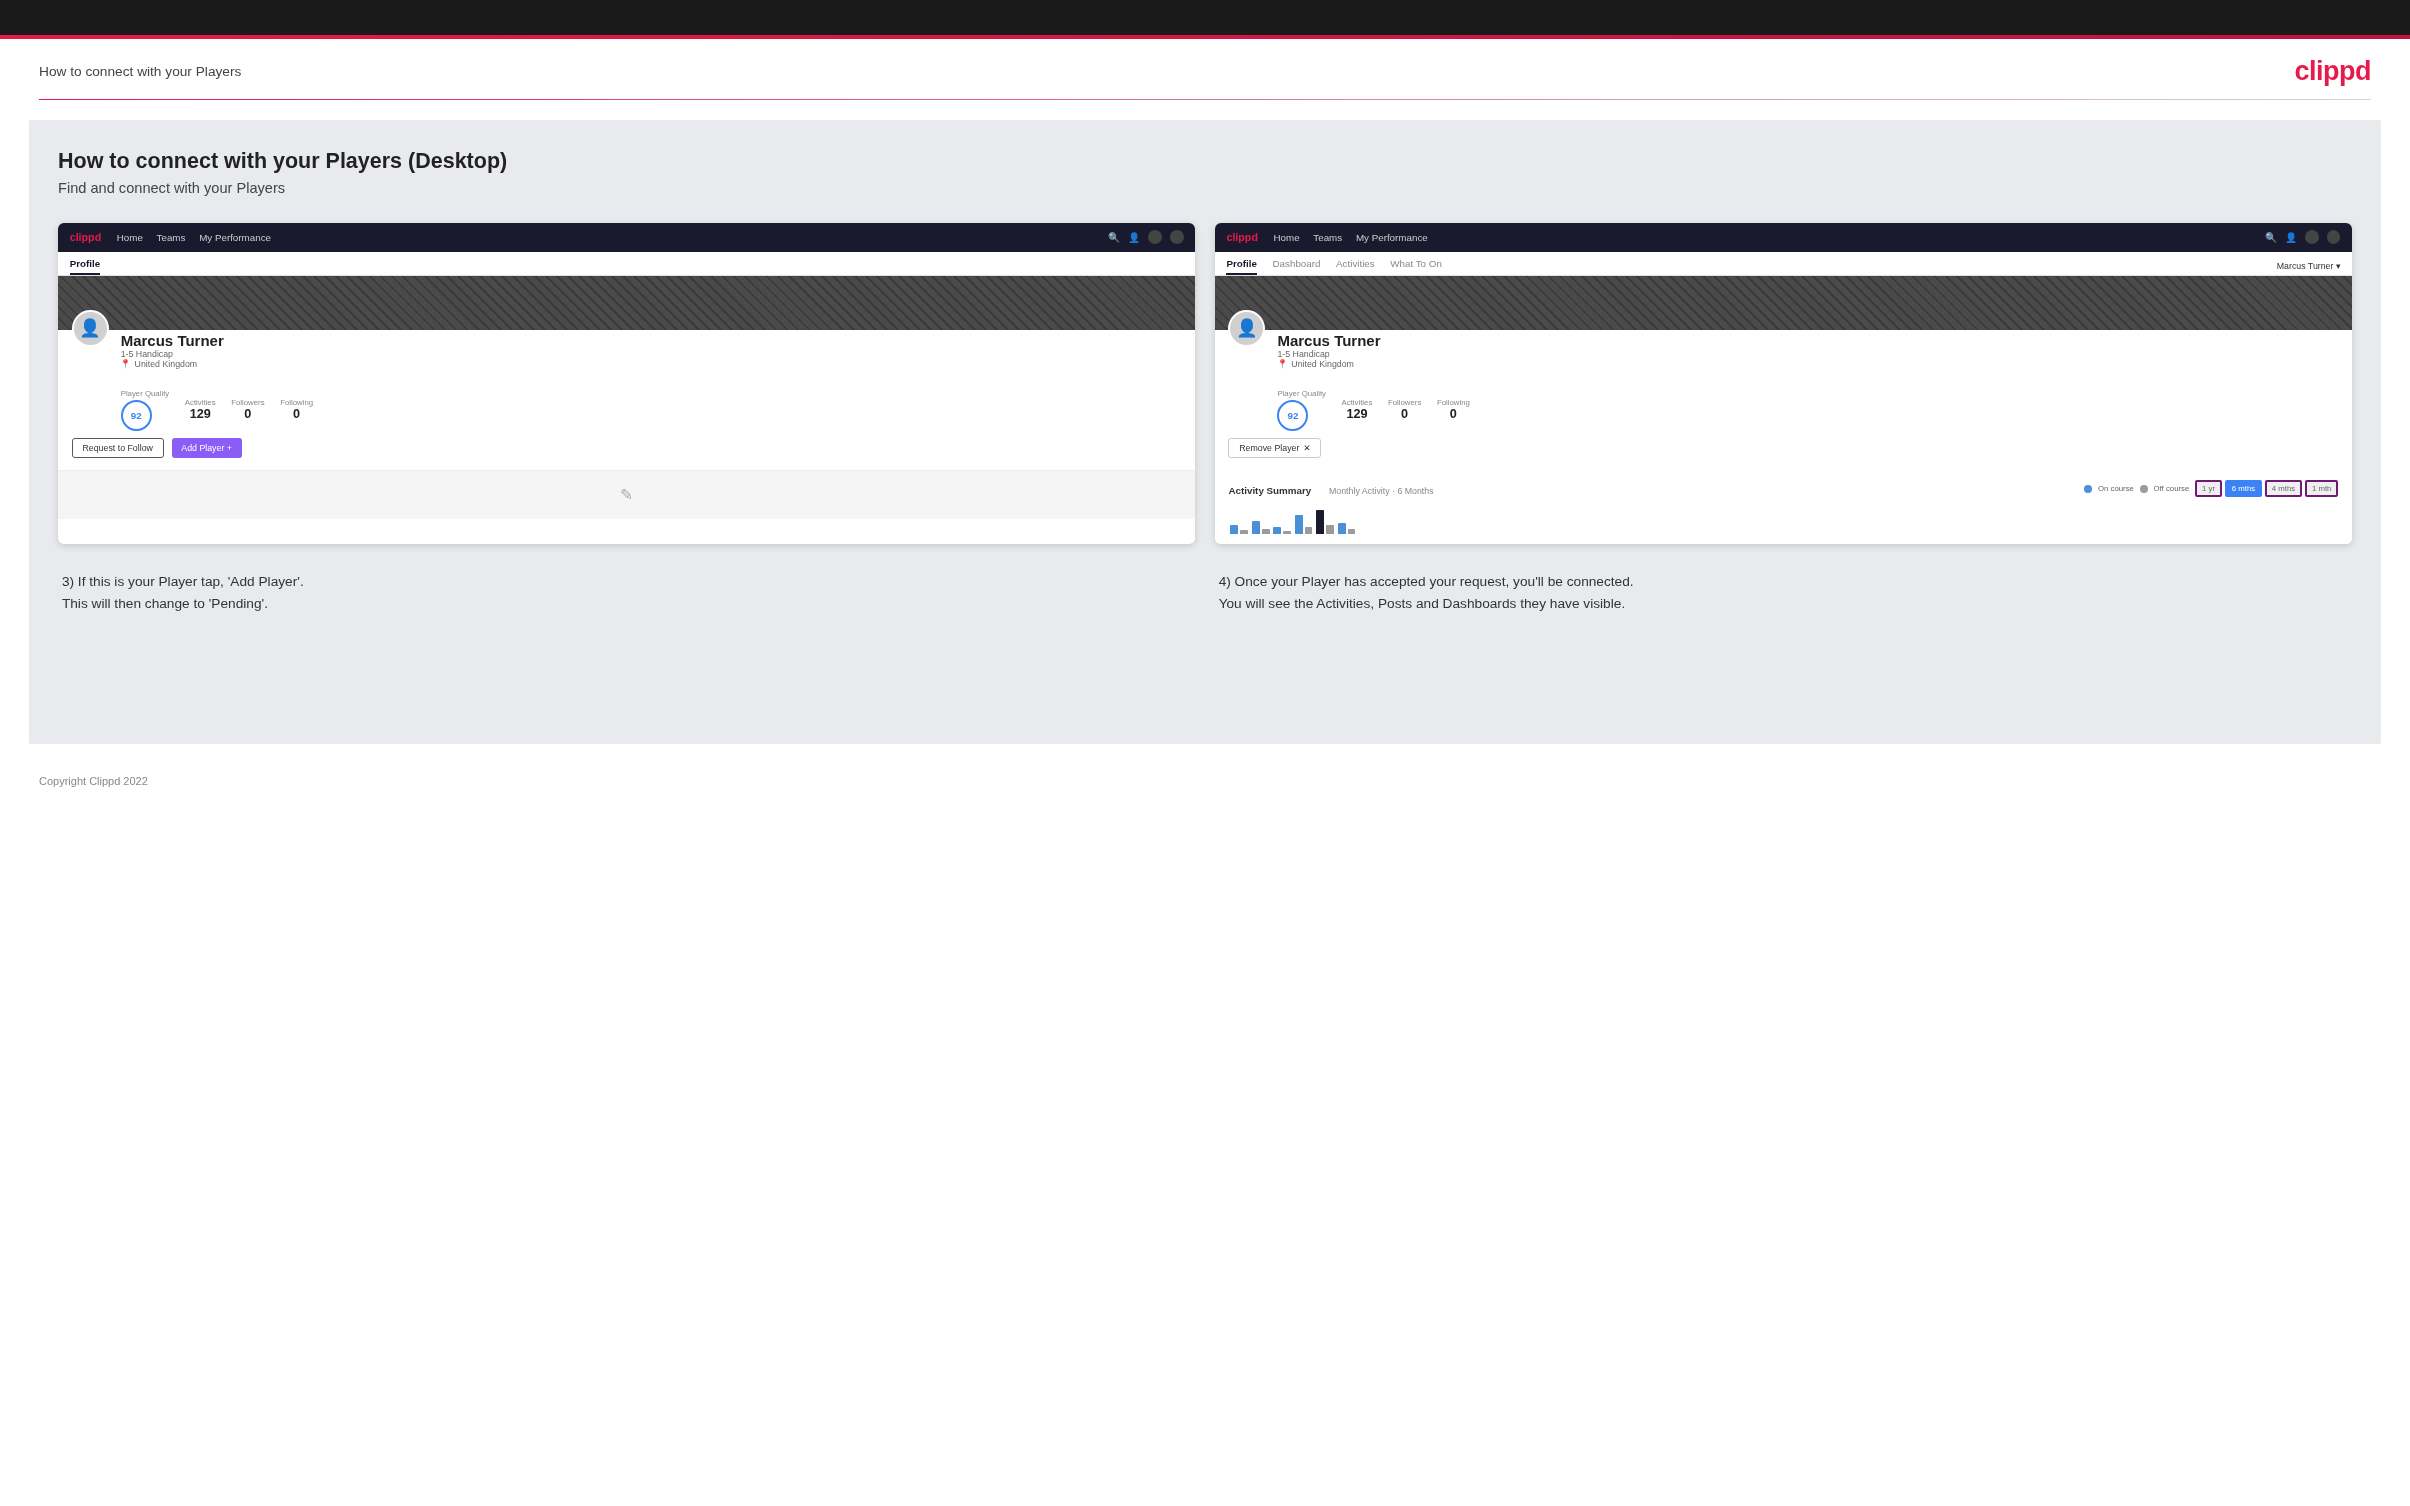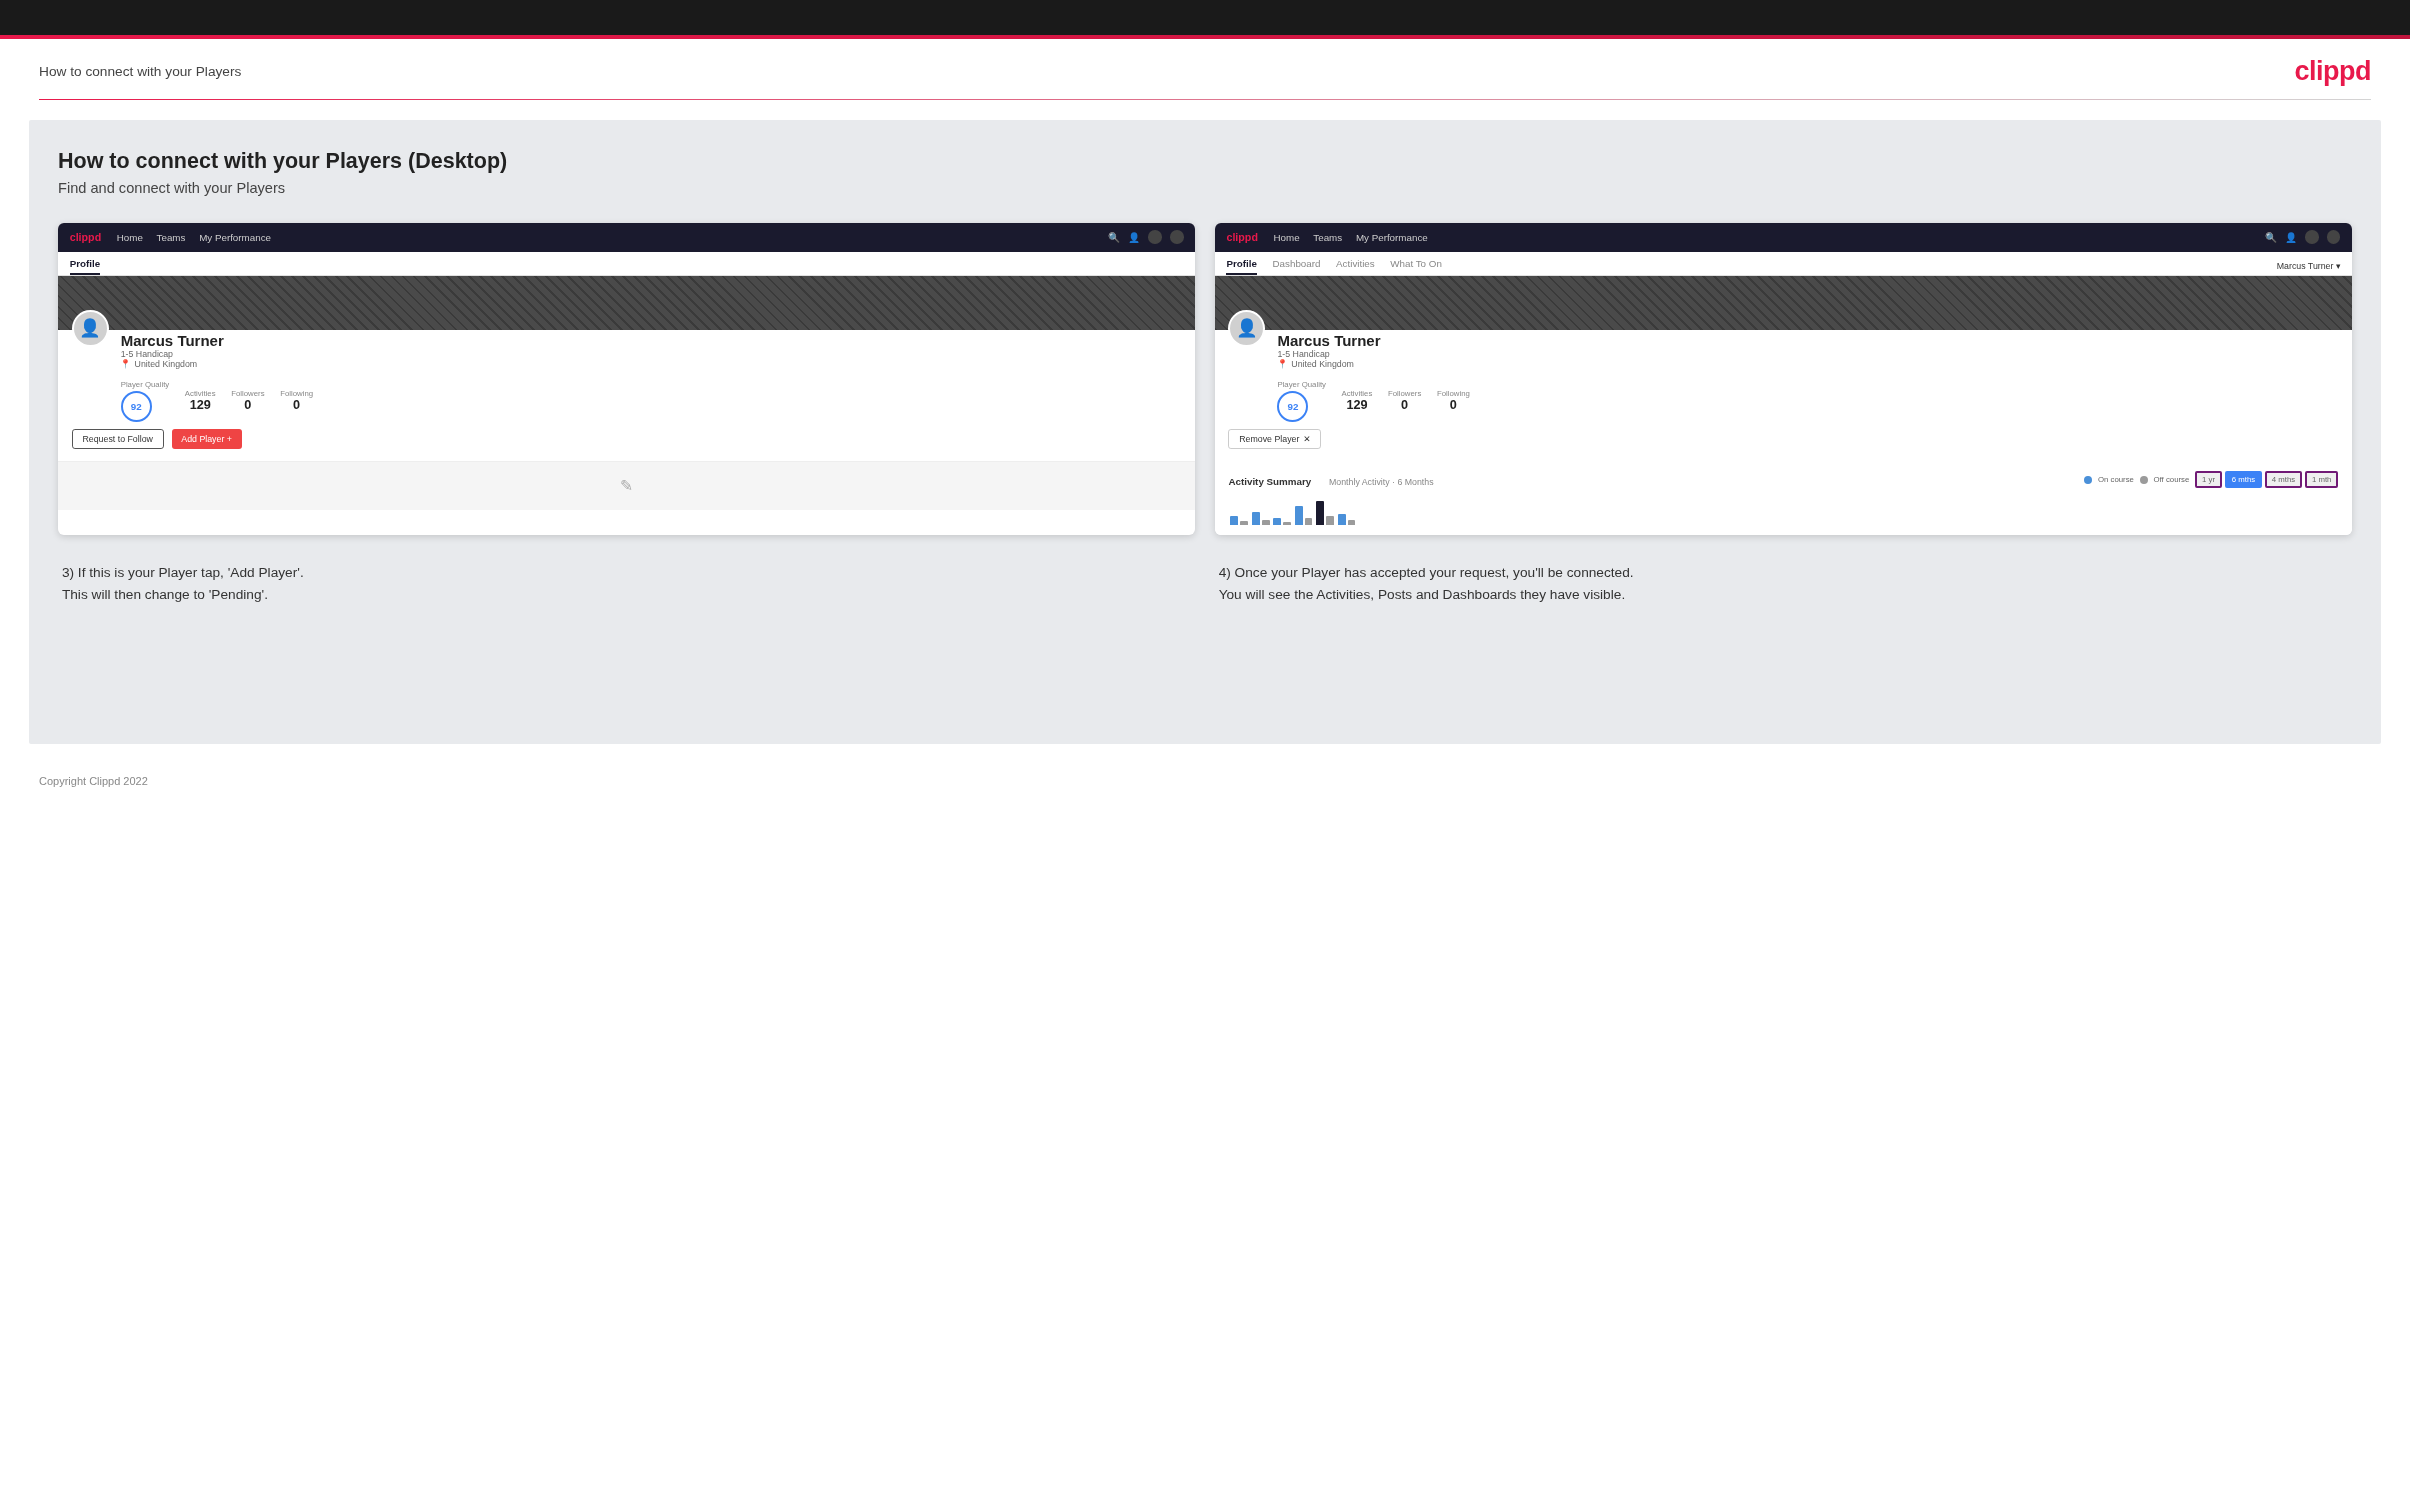--- a/index.html
+++ b/index.html
@@ -216,21 +216,21 @@
       color: #666;
       display: flex;
       align-items: center;
       gap: 2.9px;
     }
 
     .mock-stats-row {
       display: flex;
       gap: 15.6px;
       margin-left: 49px;
-      margin-top: 11px;
+      margin-top: 20px;
       align-items: center;
     }
 
     .mock-quality-circle {
       width: 31px;
       height: 31px;
       border-radius: 50%;
       border: 2px solid #3b82f6;
       display: flex;
       align-items: center;
@@ -268,21 +268,21 @@
       cursor: default;
     }
 
     .mock-btn-outline {
       border: 1px solid #555;
       background: #fff;
       color: #333;
     }
 
     .mock-btn-dark {
-      background: #ef4444;
+      background: #8b5cf6;
       color: #fff;
       border: none;
       display: flex;
       align-items: center;
       gap: 2.9px;
     }
 
     .mock-btn-remove {
       background: #fff;
       border: 1px solid #ccc;

